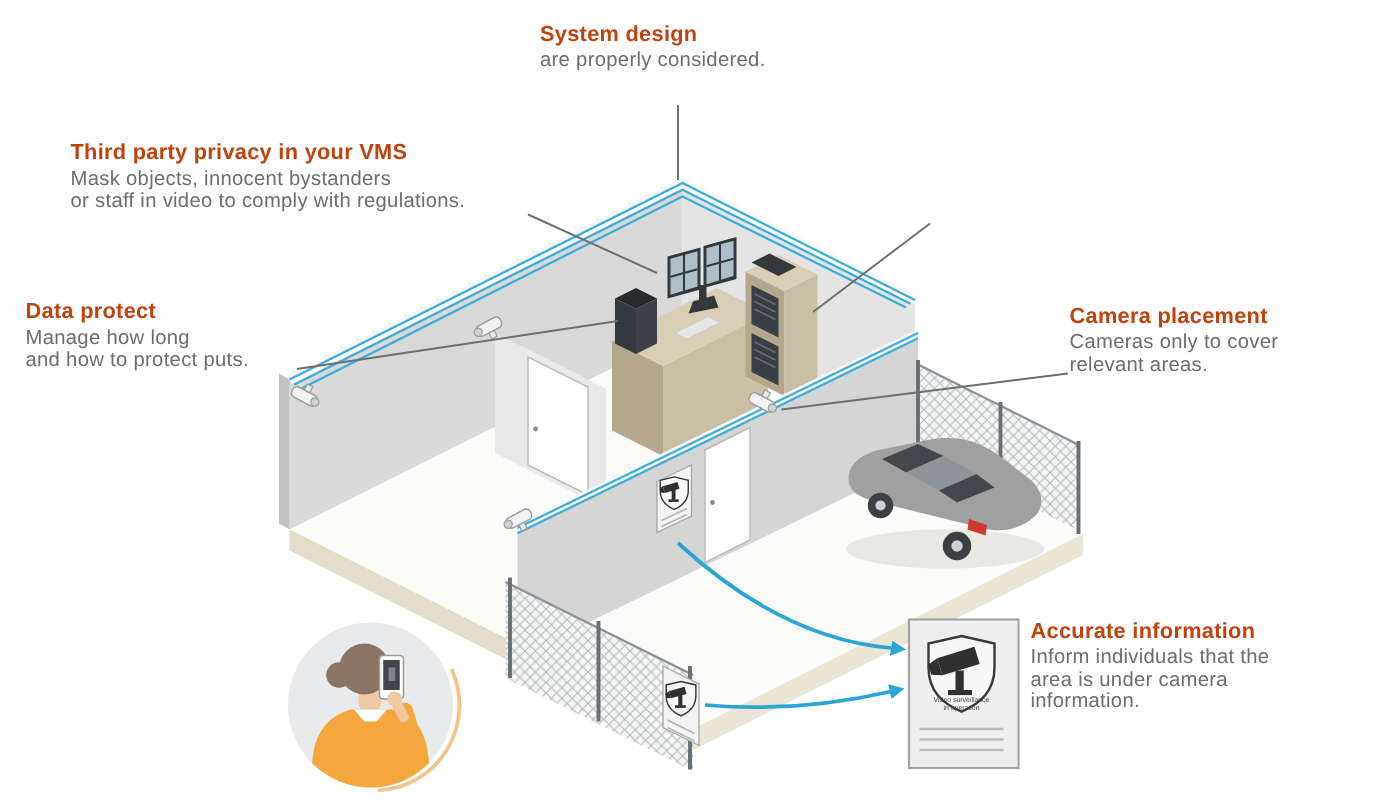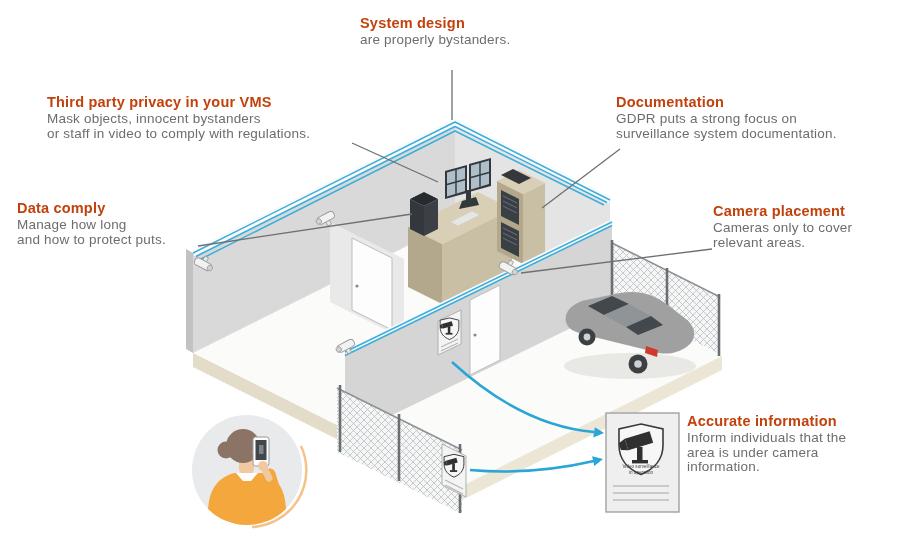--- a/index.html
+++ b/index.html
@@ -245,37 +245,32 @@
     <text class="doc-tinytext" x="641" y="468">Video surveillance</text>
     <text class="doc-tinytext" x="641" y="473.5">in operation</text>
     <line class="docline" x1="613" y1="486" x2="669" y2="486"></line>
     <line class="docline" x1="613" y1="493" x2="669" y2="493"></line>
     <line class="docline" x1="613" y1="500" x2="669" y2="500"></line>
   </g>
 </svg>
 
 <div class="callout" style="left:360px;top:16px;width:200px">
   <div class="co-head">System design</div>
-  <div class="co-line">are properly bystanders.</div>
+  <div class="co-line">are properly considered.</div>
 </div>
 
 <div class="callout" style="left:47px;top:95px;width:320px">
   <div class="co-head">Third party privacy in your VMS</div>
   <div class="co-line">Mask objects, innocent bystanders</div>
   <div class="co-line">or staff in video to comply with regulations.</div>
 </div>
 
-<div class="callout" style="left:616px;top:95px;width:260px">
-  <div class="co-head">Documentation</div>
-  <div class="co-line">GDPR puts a strong focus on</div>
-  <div class="co-line">surveillance system documentation.</div>
-</div>
 
 <div class="callout" style="left:17px;top:201px;width:190px">
-  <div class="co-head">Data comply</div>
+  <div class="co-head">Data protect</div>
   <div class="co-line">Manage how long</div>
   <div class="co-line">and how to protect puts.</div>
 </div>
 
 <div class="callout" style="left:713px;top:204px;width:180px">
   <div class="co-head">Camera placement</div>
   <div class="co-line">Cameras only to cover</div>
   <div class="co-line">relevant areas.</div>
 </div>
 

